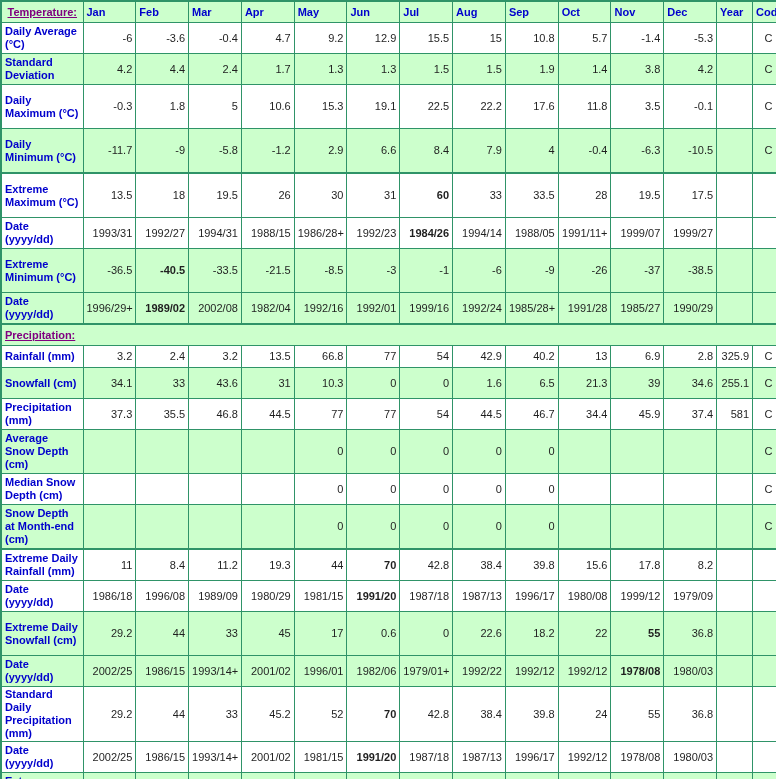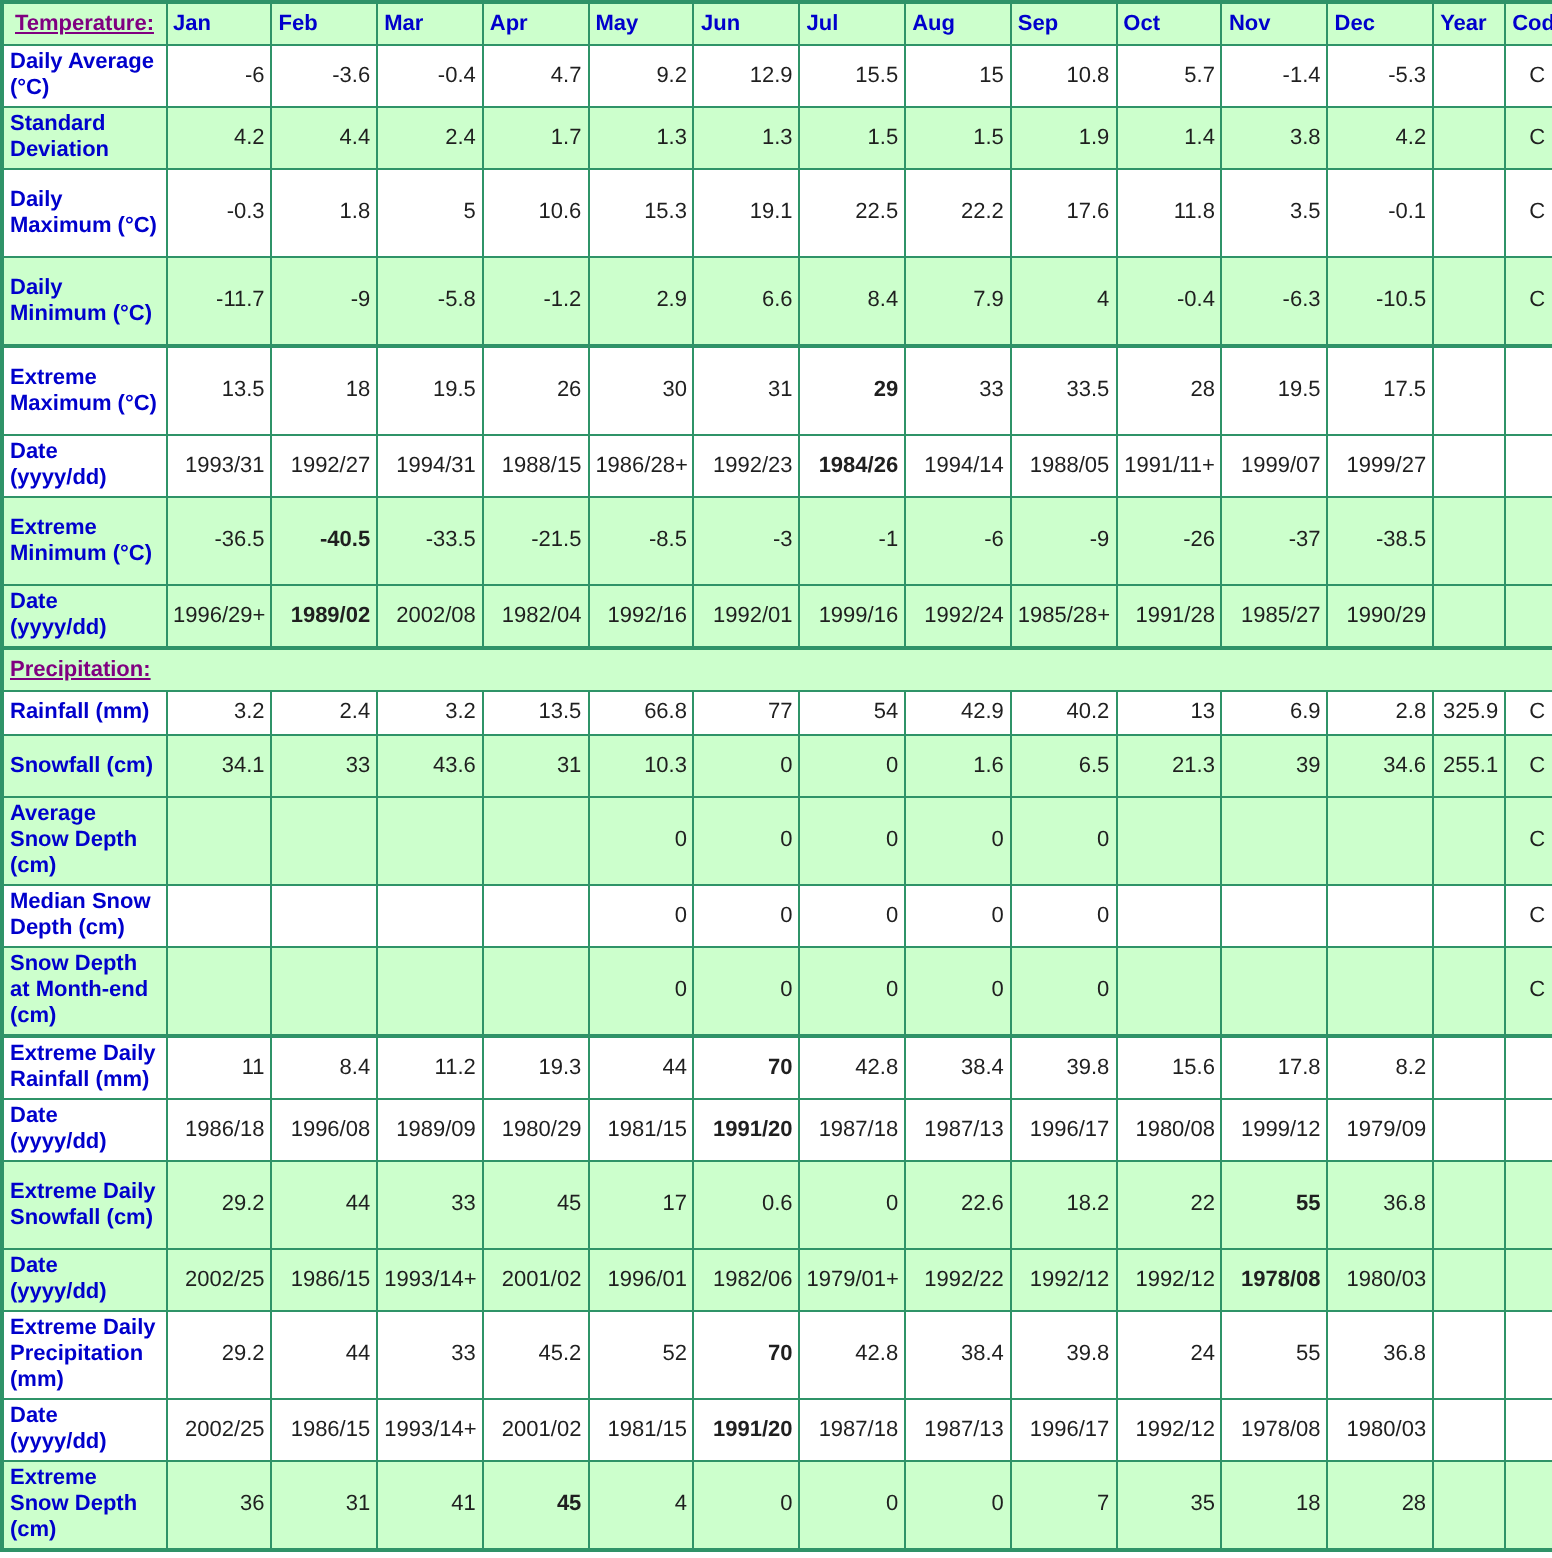--- a/index.html
+++ b/index.html
@@ -172,21 +172,21 @@
         <td class="data-cell">C</td>
       </tr>
       <tr class="row-white h3">
         <td class="row-label">Extreme Maximum (°C)</td>
         <td class="data-cell">13.5</td>
         <td class="data-cell">18</td>
         <td class="data-cell">19.5</td>
         <td class="data-cell">26</td>
         <td class="data-cell">30</td>
         <td class="data-cell">31</td>
-        <td class="data-cell bold">29</td>
+        <td class="data-cell bold">60</td>
         <td class="data-cell">33</td>
         <td class="data-cell">33.5</td>
         <td class="data-cell">28</td>
         <td class="data-cell">19.5</td>
         <td class="data-cell">17.5</td>
         <td class="data-cell"></td>
         <td class="data-cell"></td>
       </tr>
       <tr class="row-white h2">
         <td class="row-label">Date (yyyy/dd)</td>
@@ -269,20 +269,37 @@
         <td class="data-cell">0</td>
         <td class="data-cell">0</td>
         <td class="data-cell">1.6</td>
         <td class="data-cell">6.5</td>
         <td class="data-cell">21.3</td>
         <td class="data-cell">39</td>
         <td class="data-cell">34.6</td>
         <td class="data-cell">255.1</td>
         <td class="data-cell">C</td>
       </tr>
+      <tr class="row-white h2">
+        <td class="row-label">Precipitation (mm)</td>
+        <td class="data-cell">37.3</td>
+        <td class="data-cell">35.5</td>
+        <td class="data-cell">46.8</td>
+        <td class="data-cell">44.5</td>
+        <td class="data-cell">77</td>
+        <td class="data-cell">77</td>
+        <td class="data-cell">54</td>
+        <td class="data-cell">44.5</td>
+        <td class="data-cell">46.7</td>
+        <td class="data-cell">34.4</td>
+        <td class="data-cell">45.9</td>
+        <td class="data-cell">37.4</td>
+        <td class="data-cell">581</td>
+        <td class="data-cell">C</td>
+      </tr>
       <tr class="row-green h3">
         <td class="row-label">Average Snow Depth (cm)</td>
         <td class="data-cell"></td>
         <td class="data-cell"></td>
         <td class="data-cell"></td>
         <td class="data-cell"></td>
         <td class="data-cell">0</td>
         <td class="data-cell">0</td>
         <td class="data-cell">0</td>
         <td class="data-cell">0</td>
@@ -389,21 +406,21 @@
         <td class="data-cell">1979/01+</td>
         <td class="data-cell">1992/22</td>
         <td class="data-cell">1992/12</td>
         <td class="data-cell">1992/12</td>
         <td class="data-cell bold">1978/08</td>
         <td class="data-cell">1980/03</td>
         <td class="data-cell"></td>
         <td class="data-cell"></td>
       </tr>
       <tr class="row-white h3">
-        <td class="row-label">Extreme Daily Precipitation (mm)</td>
+        <td class="row-label">Standard Daily Precipitation (mm)</td>
         <td class="data-cell">29.2</td>
         <td class="data-cell">44</td>
         <td class="data-cell">33</td>
         <td class="data-cell">45.2</td>
         <td class="data-cell">52</td>
         <td class="data-cell bold">70</td>
         <td class="data-cell">42.8</td>
         <td class="data-cell">38.4</td>
         <td class="data-cell">39.8</td>
         <td class="data-cell">24</td>

